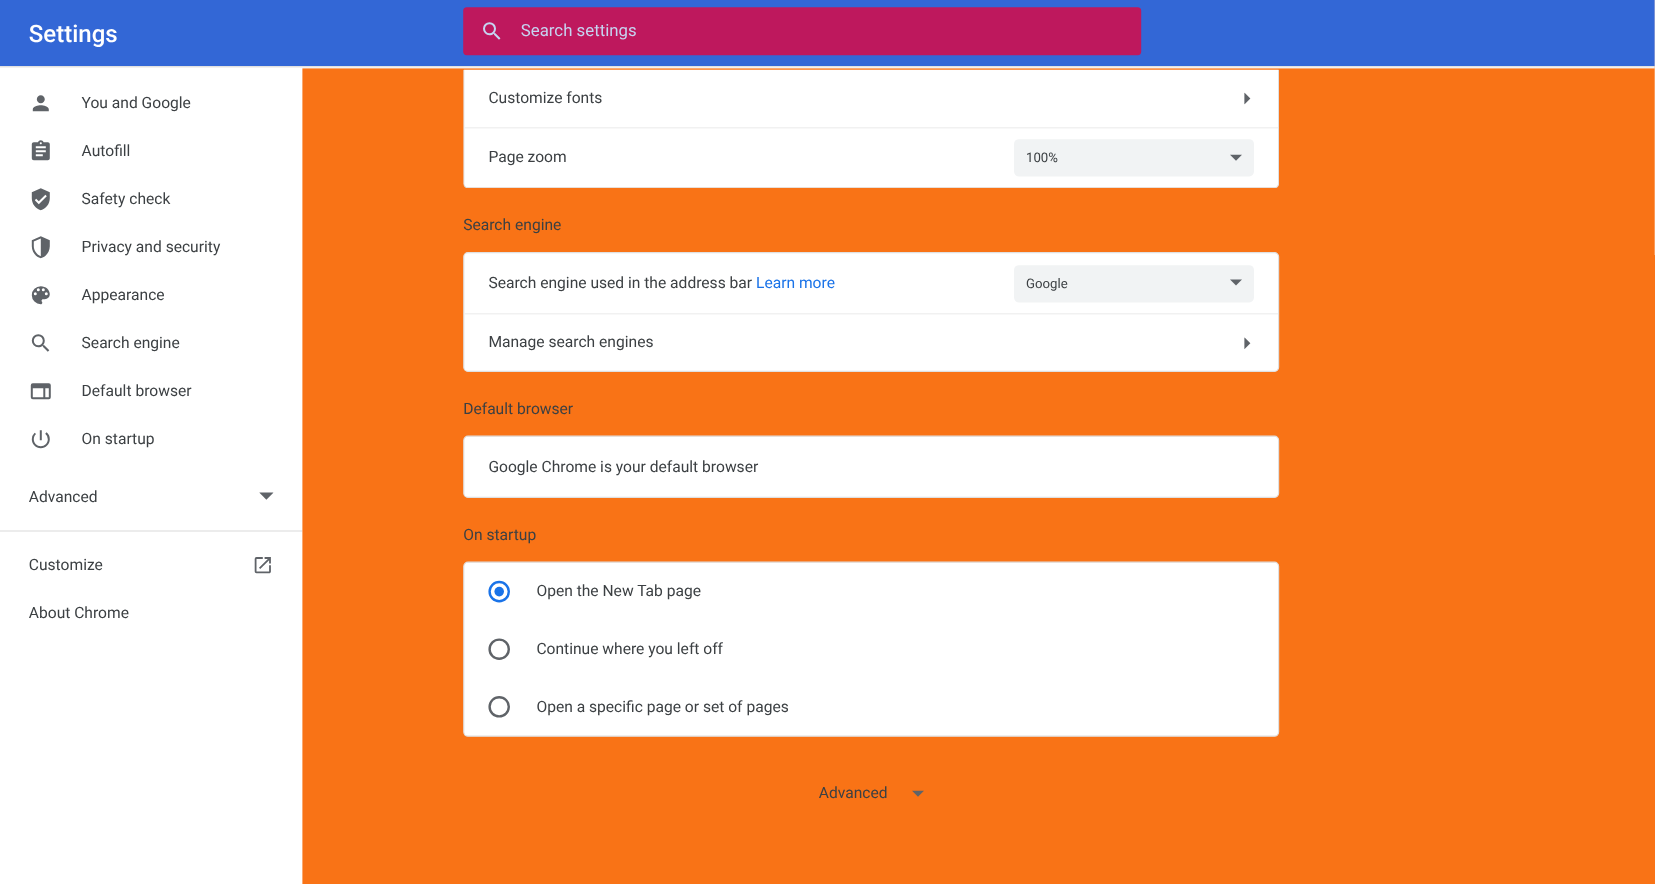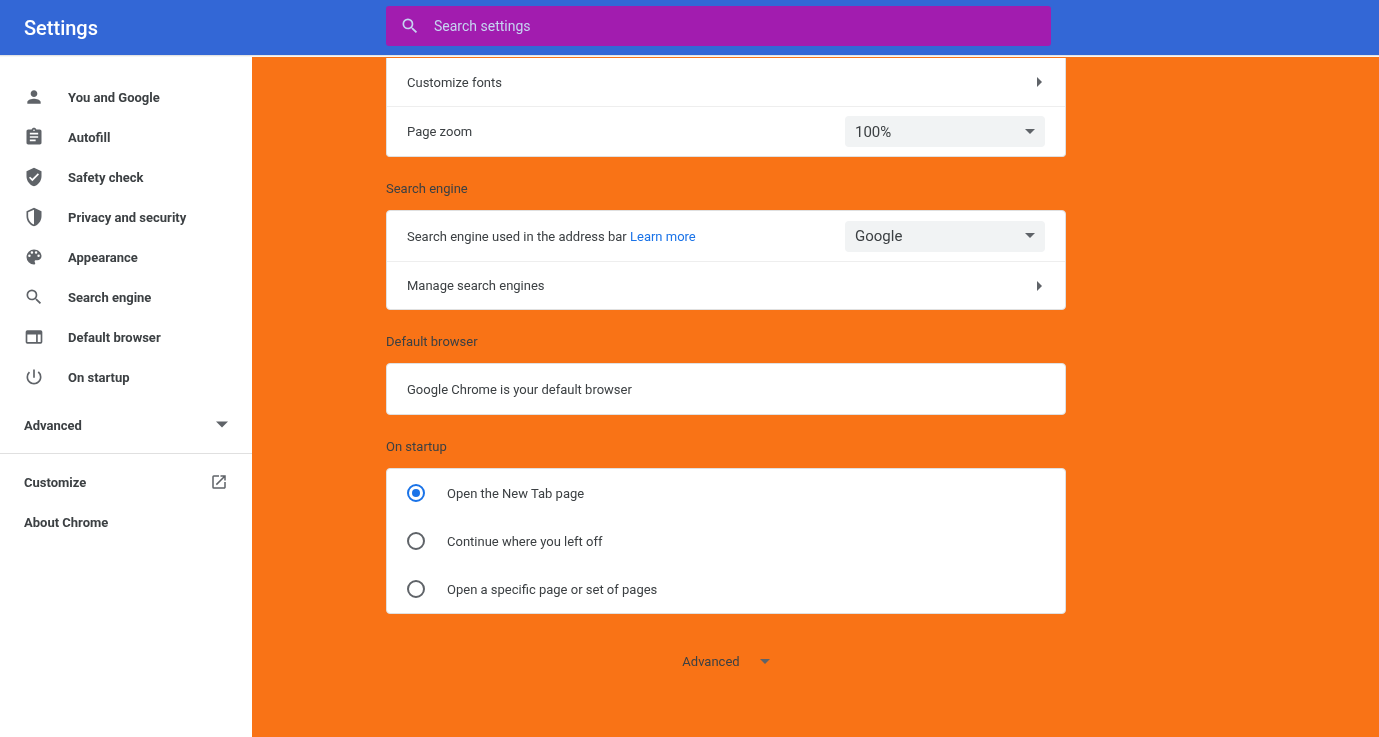--- a/index.html
+++ b/index.html
@@ -16,23 +16,23 @@
 }
 .header-title {
   color: #fff;
   font-size: 20px;
   font-weight: 500;
 }
 .search-box {
   position: absolute;
   left: 386px;
   top: 6px;
-  width: 665px;
+  width: 565px;
   height: 40px;
-  background: #a21caf;
+  background: #be185d;
   border-radius: 3px;
   display: flex;
   align-items: center;
   padding: 0 14px;
 }
 .search-box svg { fill: #c6d4f1; width: 20px; height: 20px; flex-shrink:0; }
 .search-box input {
   background: transparent;
   border: none;
   outline: none;
@@ -42,23 +42,22 @@
   width: 100%;
 }
 .search-box input::placeholder { color: #c6d4f1; }
 
 .shadow-bar { height: 2px; background: linear-gradient(to bottom, rgba(0,0,0,0.15), rgba(0,0,0,0)); }
 
 .layout { display: flex; height: calc(737px - 57px); }
 
 .sidebar {
   width: 252px;
-  padding-top: 20px;
+  padding-top: 9px;
   flex-shrink: 0;
-  font-weight: bold;
 }
 .nav-item {
   display: flex;
   align-items: center;
   height: 40px;
   padding-left: 24px;
   cursor: pointer;
   color: #3c4043;
   font-size: 13px;
 }
@@ -130,21 +129,21 @@
 
 .dropdown-ctl {
   background: #f1f3f4;
   height: 31px;
   width: 200px;
   border-radius: 4px;
   display: flex;
   align-items: center;
   justify-content: space-between;
   padding: 0 10px;
-  font-size: 15px;
+  font-size: 11px;
   color: #3c4043;
   cursor: pointer;
 }
 .dropdown-ctl svg { width: 10px; height: 10px; fill: #5f6368; }
 
 .arrow-right { width: 10px; height: 10px; fill: #5f6368; }
 
 .radio-row {
   display: flex;
   align-items: center;

